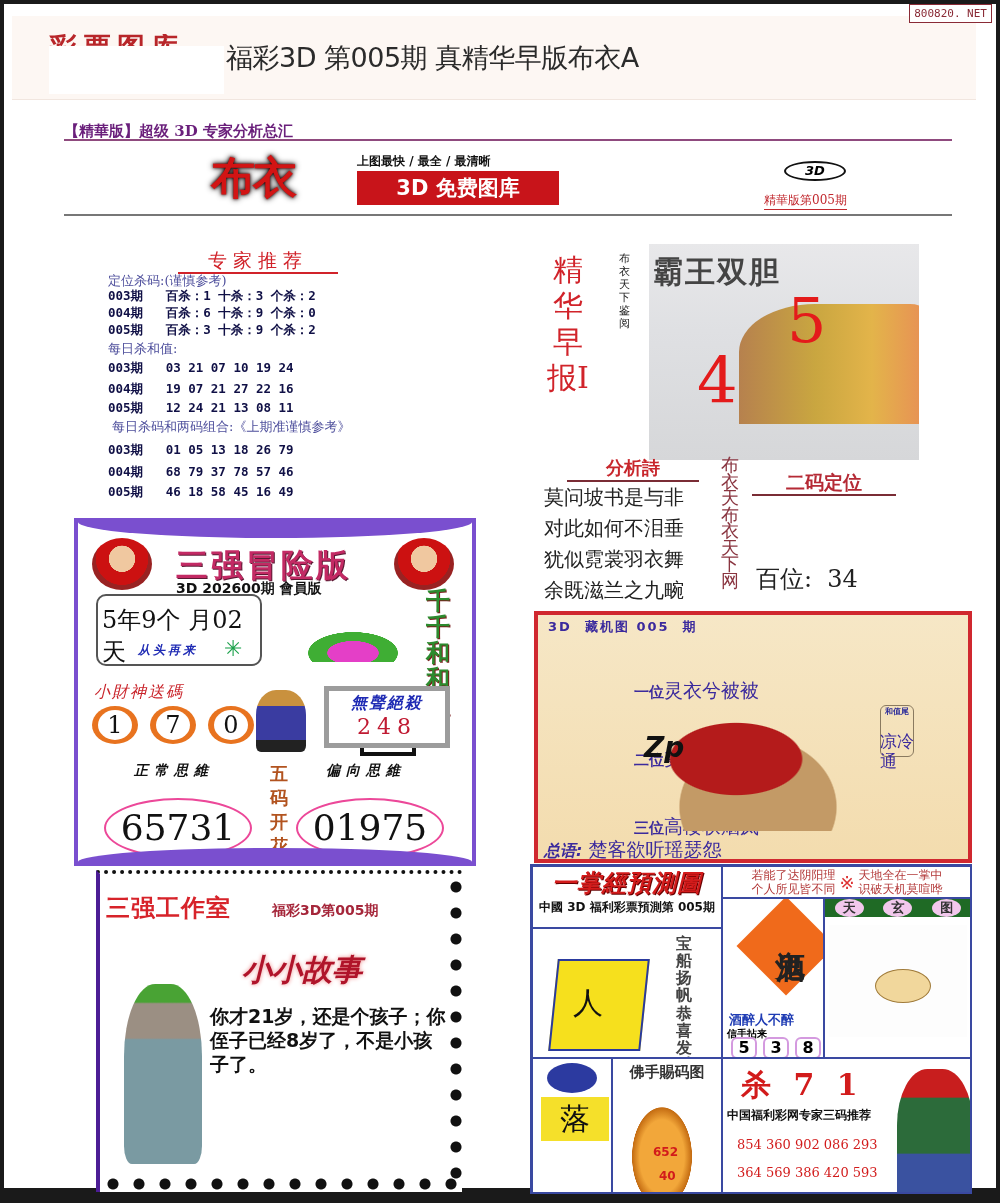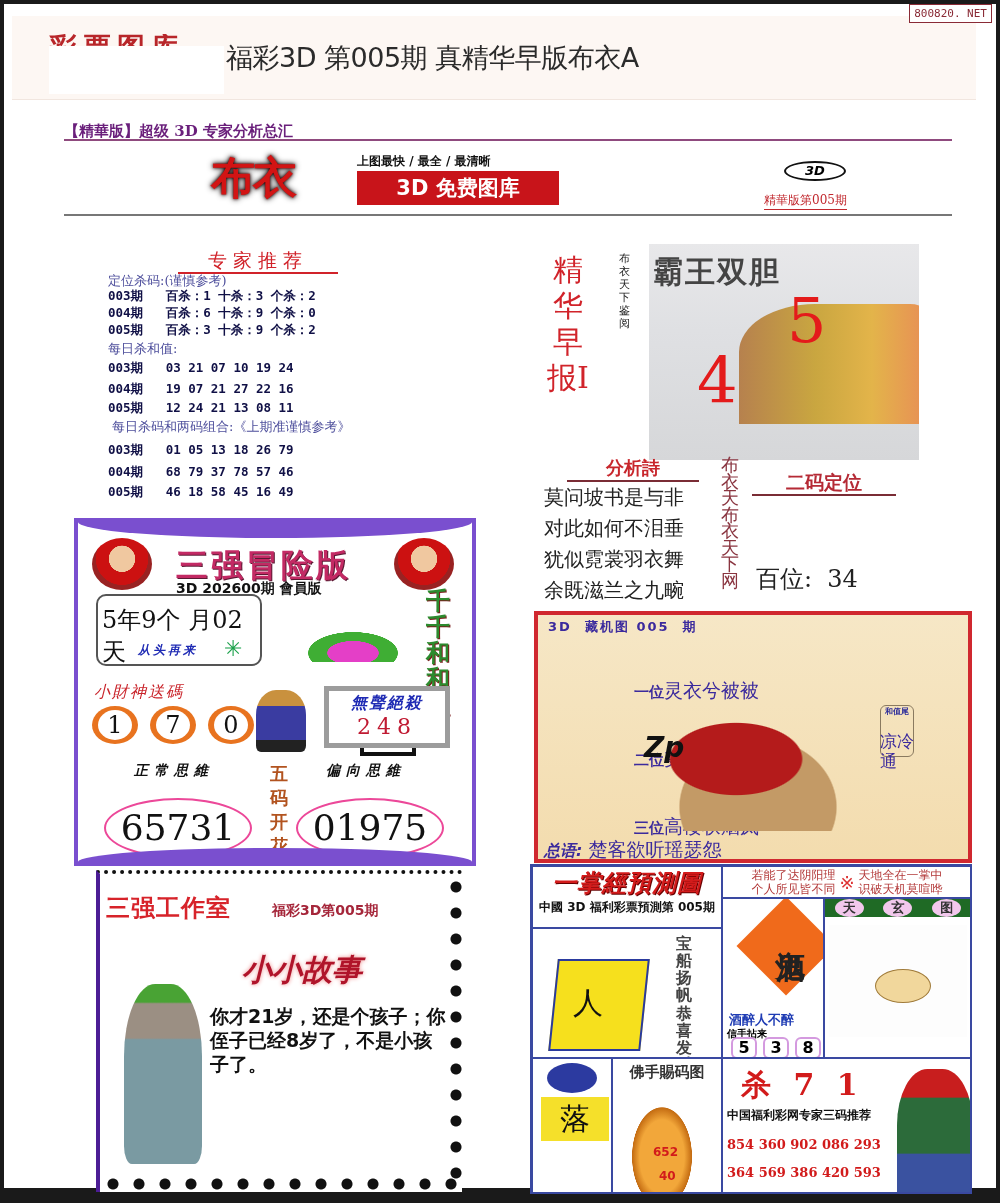--- a/index.html
+++ b/index.html
@@ -99,21 +99,21 @@
 .pin{position:absolute;display:flex;gap:6px}
 .pin span{width:26px;height:22px;border:2px solid #d49adf;font-size:16px;font-weight:bold;text-align:center;line-height:18px;border-radius:6px}
 .txt-map{height:18px;background:#1f6a25;display:flex;justify-content:space-around;align-items:center}
 .txt-map span{background:#f2c8ec;color:#333;border-radius:50%;padding:0 8px;font-size:13px;font-weight:bold}
 .scene{position:absolute;left:4px;top:26px;width:138px;height:112px;background:#fdfdfd}
 .pig{position:absolute;left:46px;top:44px;width:56px;height:34px;background:#f1d79c;border-radius:50%;border:1px solid #a07b3a}
 .luo{position:absolute;left:8px;top:38px;width:68px;height:44px;background:#f5e02a;font-size:30px;text-align:center;line-height:44px;color:#111}
 .hand{position:absolute;left:14px;top:40px;width:70px;height:96px;background:radial-gradient(ellipse at 50% 60%,#f2a73a 0 45%,#c46c12 60%,transparent 61%)}
 .kill{position:absolute;left:18px;top:6px;font-size:30px;color:#d21b1b;font-weight:900;letter-spacing:6px;font-family:"DejaVu Serif",serif}
 .three{position:absolute;left:4px;top:48px;font-size:12px;color:#111;font-family:"DejaVu Serif",serif;font-weight:bold}
-.nums{position:absolute;left:4px;font-size:13px;color:#d21b1b;font-weight:bold;font-family:"DejaVu Serif",serif;white-space:pre}
+.nums{position:absolute;left:14px;font-size:13px;color:#d21b1b;font-weight:normal;font-family:"DejaVu Serif",serif;white-space:pre}
 .guan{position:absolute;left:174px;top:10px;width:76px;height:140px;background:linear-gradient(180deg,#c81e1e 0 20%,#2c6b3a 21% 60%,#3a52a0 61%);border-radius:40% 40% 6% 6%}
 </style>
 </head>
 <body>
 
 <div class="page">
   <div class="hdrband"></div>
   <div class="watermark">800820. NET</div>
   <div class="logo-clip">彩票图库</div>
   <div class="logo-mask"></div>

